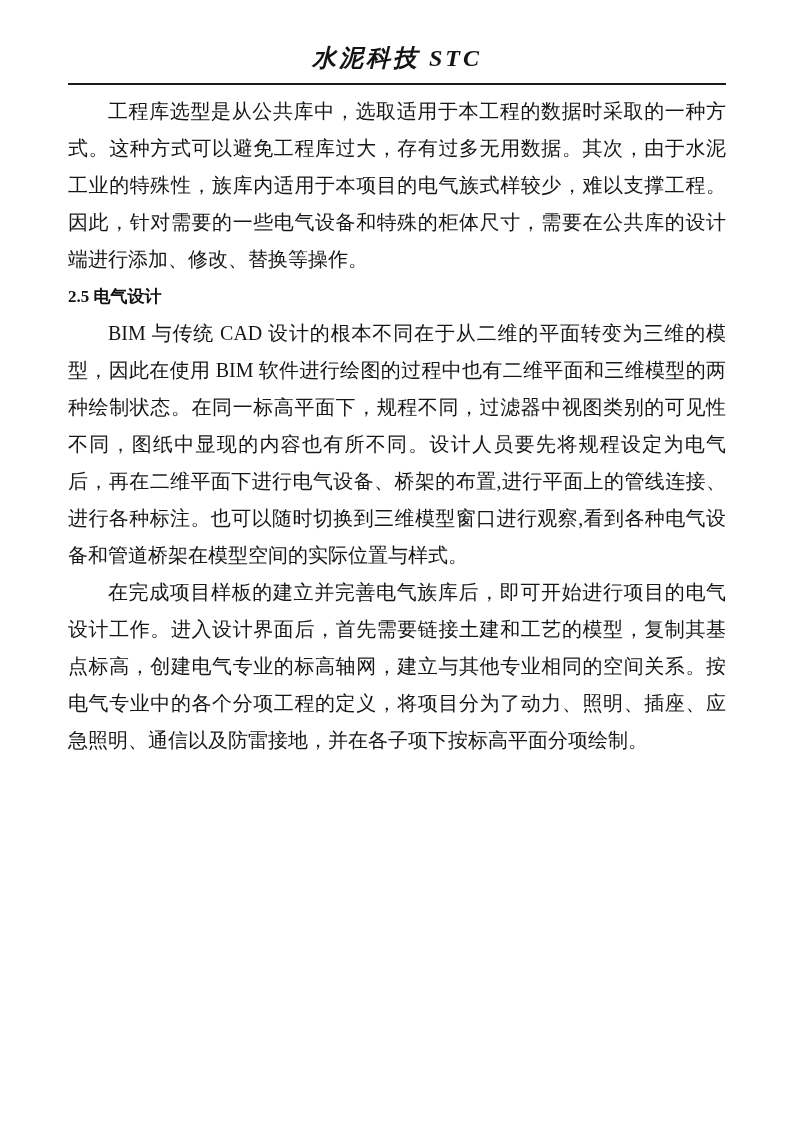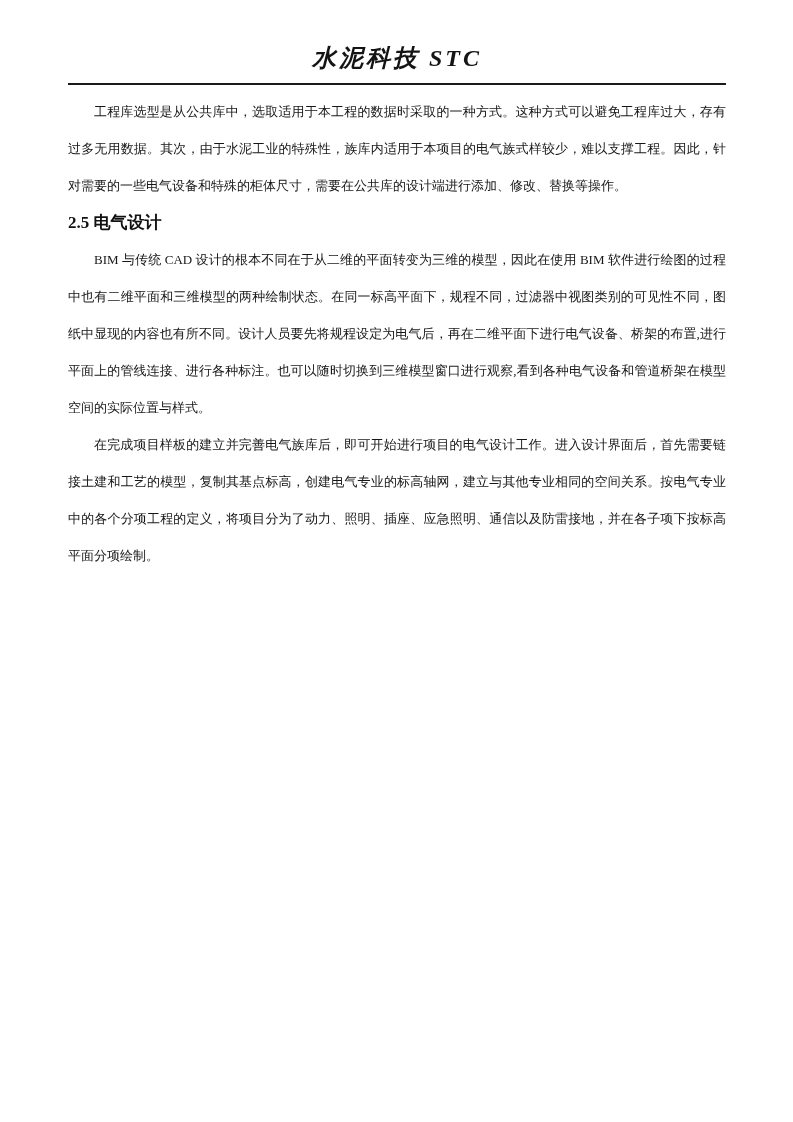--- a/index.html
+++ b/index.html
@@ -35,21 +35,21 @@
     margin-top: 9px;
     border: 0;
     border-top: 2px solid #1a1a1a;
     height: 0;
   }
   .body-text {
     margin-top: 3px;
   }
   .body-text p {
     margin: 0;
-    font-size: 13px;
+    font-size: 20px;
     line-height: 37px;
     text-align: justify;
     text-justify: inter-ideograph;
     text-indent: 2em;
     color: #161616;
   }
   .section-heading {
     margin: 0;
     font-size: 17px;
     line-height: 37px;

